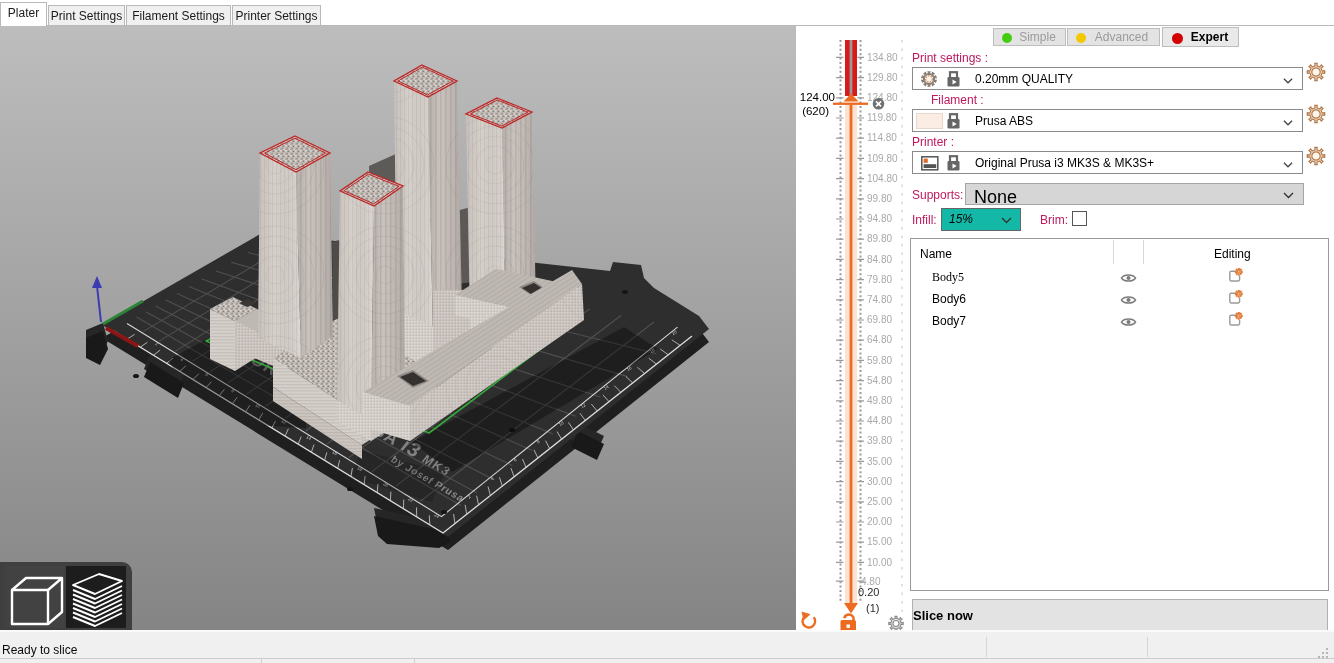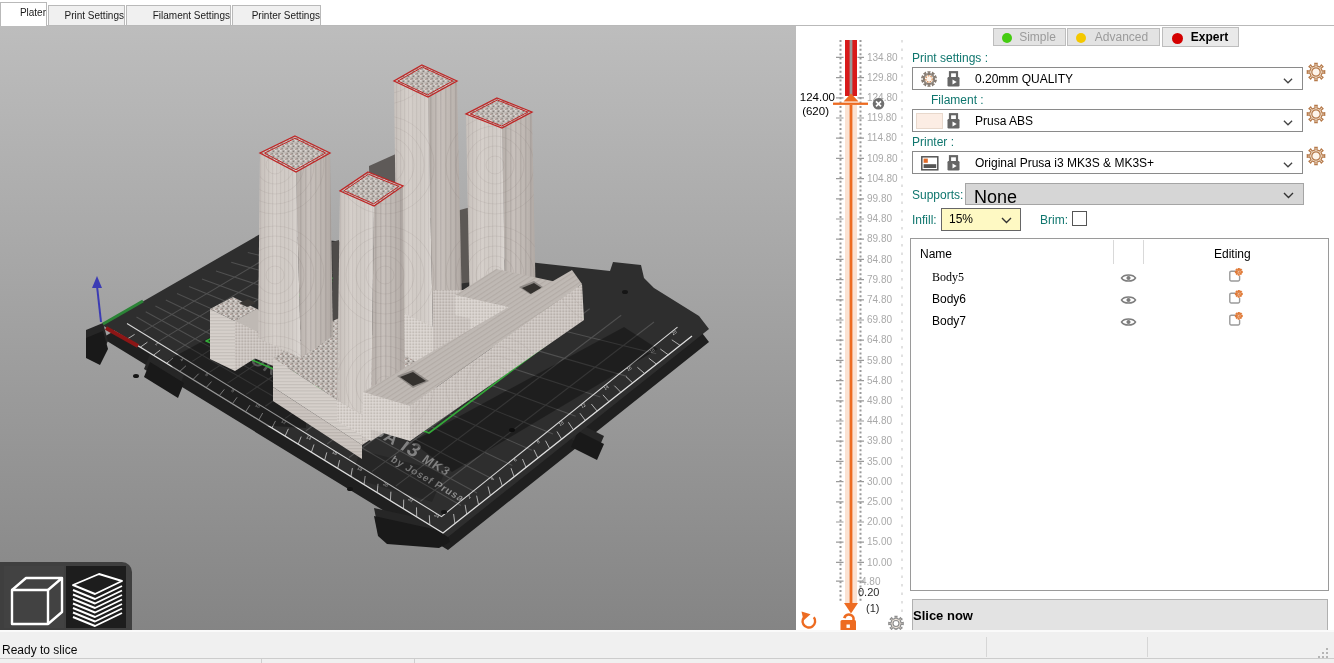--- a/index.html
+++ b/index.html
@@ -1,31 +1,31 @@
 <!DOCTYPE html>
 <html><head>
 <meta charset="utf-8">
 <style>
   * { margin:0; padding:0; box-sizing:border-box; }
   html,body { width:1334px; height:663px; overflow:hidden; font-family:"Liberation Sans", sans-serif; background:#fff; }
   .abs { position:absolute; }
   
   #tabbar { left:0; top:0; width:1334px; height:26px; background:#ffffff; }
   .tab { position:absolute; top:5px; height:21px; background:#f0f0f0; border:1px solid #b9b9b9; border-bottom:none;
-         font-size:10px; color:#1a1a1a; text-align:right; line-height:20px; }
+         font-size:12px; color:#1a1a1a; text-align:center; line-height:20px; }
   .tab.active { top:2px; height:24px; background:#ffffff; z-index:3; }
   #tabline { position:absolute; left:0; top:25px; width:1334px; height:1px; background:#b9b9b9; z-index:2; }
   
   #viewport { left:0; top:26px; width:796px; height:609px; background:linear-gradient(#bdbdbd, #848484); overflow:hidden; }
   
   #vtoolbar { position:absolute; left:0; top:536px; width:132px; height:70px; background:#3f3f3f; border-radius:0 10px 0 0; }
   .vbtn { position:absolute; top:4px; width:60px; height:62px; }
   
   #panel { left:796px; top:26px; width:538px; height:609px; background:#ffffff; }
-  .lbl { position:absolute; font-size:12px; color:#0f766e; }
+  .lbl { position:absolute; font-size:12px; color:#be185d; }
   .combo { position:absolute; height:23px; background:#fff; border:1px solid #8a8a8a; }
   .combo .txt { position:absolute; left:53px; top:4px; font-size:12px; color:#000; }
   .chev { position:absolute; width:10px; height:10px; }
   .modebtn { position:absolute; border:1px solid #bdbdbd; background:#e3e3e3; font-size:12px; text-align:center; }
   
   #statusbar { left:0; top:630px; width:1334px; height:33px; background:#f0f0f0; border-top:2px solid #fafafa; }
 </style>
 </head>
 <body>
 
@@ -416,21 +416,21 @@
       <circle cx="10" cy="10" r="4.2" fill="#fdf4ea" stroke="#b5794a" stroke-width="1.2"></circle>
     </svg>
 <div class="lbl" style="left:116px; top:162px;">Supports:</div>
 <div style="position:absolute;left:169px;top:157px;width:339px;height:22px;background:#d6d6d6;border:1px solid #a5a5a5;">
       <span style="position:absolute;left:8px;top:3px;font-size:18px;color:#000;">None</span>
       <svg width="11" height="7" viewBox="0 0 11 7" style="position:absolute;right:9px;top:8px;">
         <path d="M1,1 L5.5,5.5 L10,1" stroke="#333" stroke-width="1.4" fill="none"></path>
       </svg>
     </div>
 <div class="lbl" style="left:116px; top:187px;">Infill:</div>
-<div style="position:absolute;left:145px;top:182px;width:80px;height:23px;background:#fef9c3;border:1px solid #666;">
+<div style="position:absolute;left:145px;top:182px;width:80px;height:23px;background:#14b8a6;border:1px solid #666;font-style:italic;">
       <span style="position:absolute;left:7px;top:3px;font-size:12px;color:#000;">15%</span>
       <svg width="11" height="7" viewBox="0 0 11 7" style="position:absolute;right:8px;top:8px;">
         <path d="M1,1 L5.5,5.5 L10,1" stroke="#333" stroke-width="1.4" fill="none"></path>
       </svg>
     </div>
 <div class="lbl" style="left:244px; top:187px;">Brim:</div>
 <div style="position:absolute;left:276px;top:185px;width:15px;height:15px;background:#fff;border:1.5px solid #555;"></div>
 <div style="position:absolute;left:114px;top:212px;width:419px;height:353px;border:1px solid #9a9a9a;background:#fff;">
       <span style="position:absolute;left:9px;top:8px;font-size:12px;color:#000;">Name</span>
       <span style="position:absolute;left:303px;top:8px;font-size:12px;color:#000;">Editing</span>

